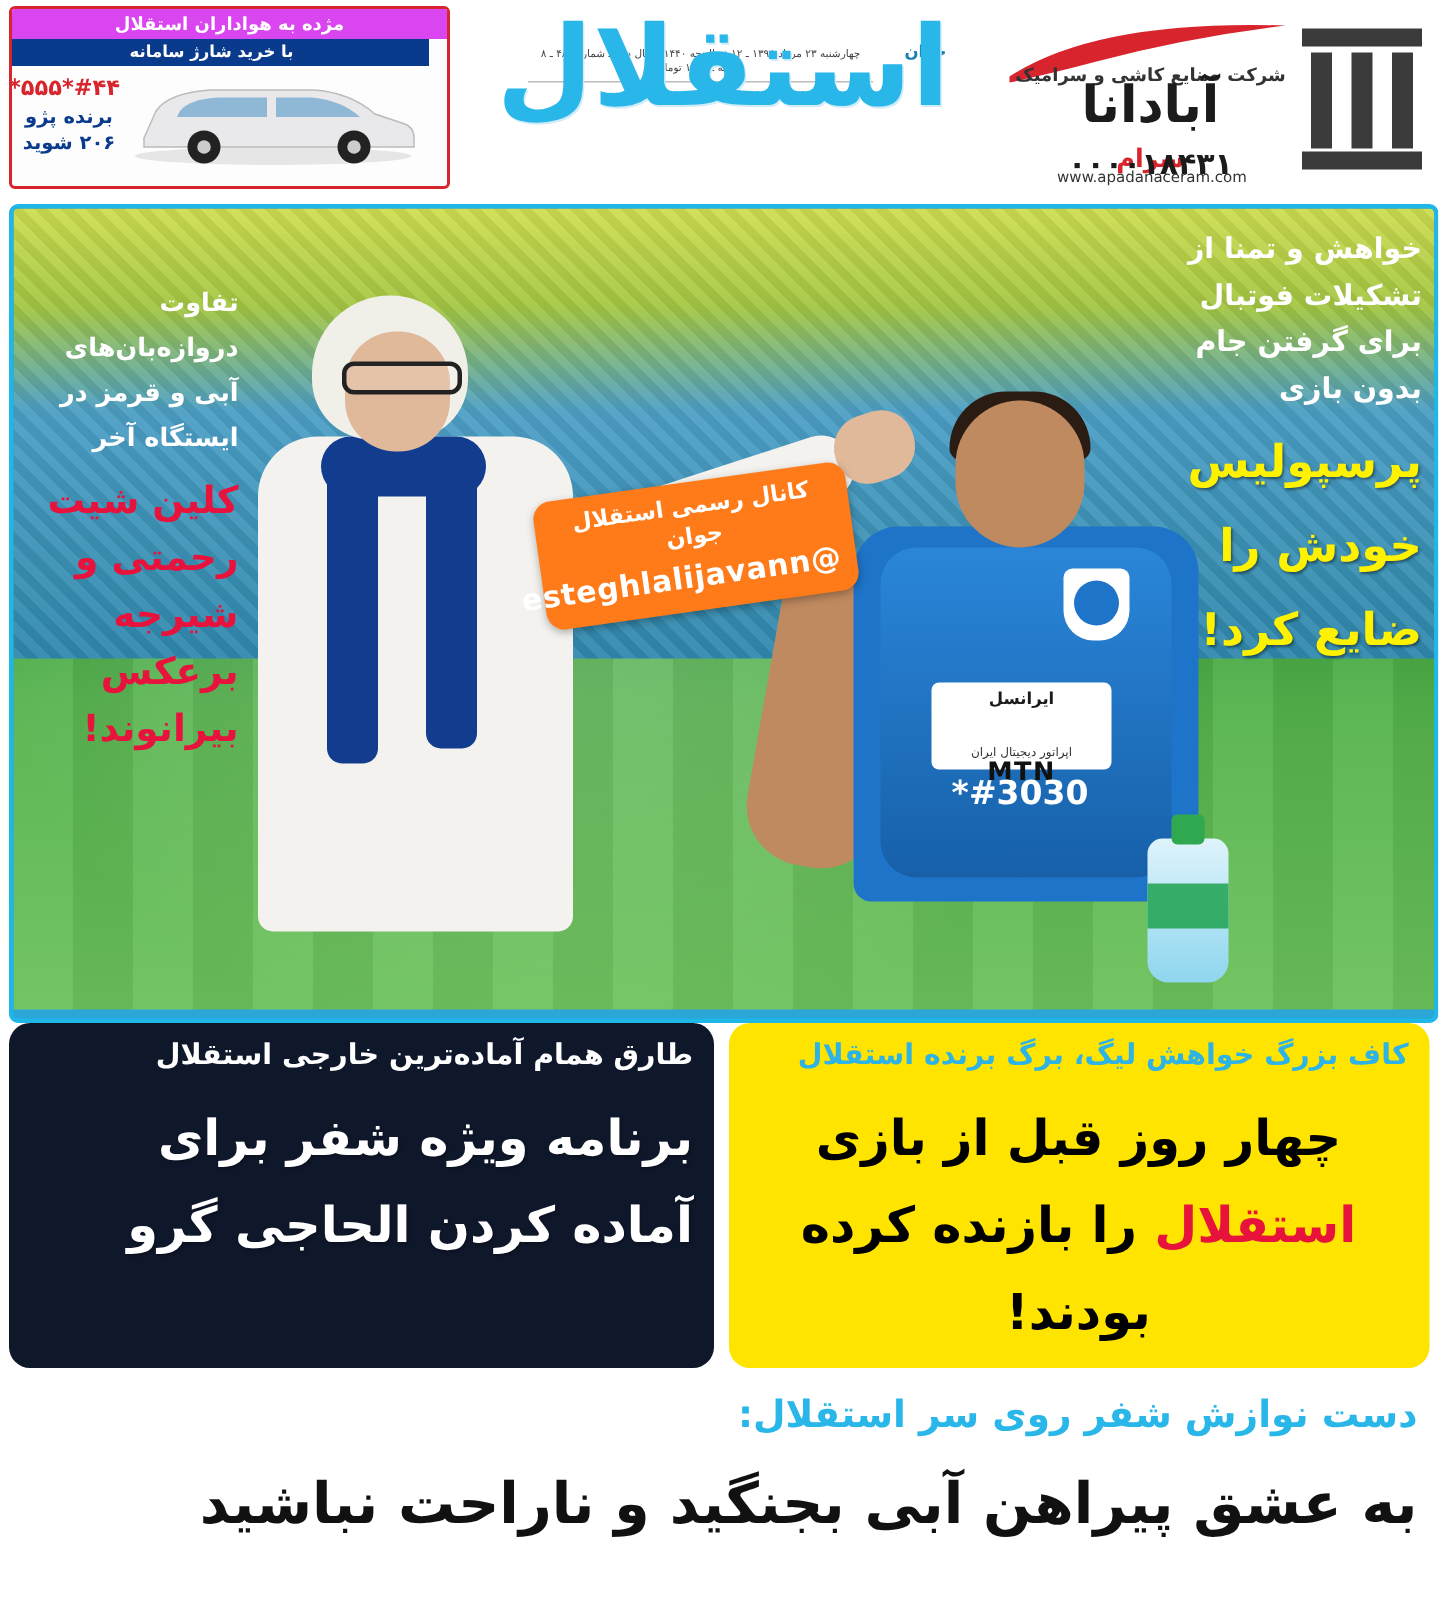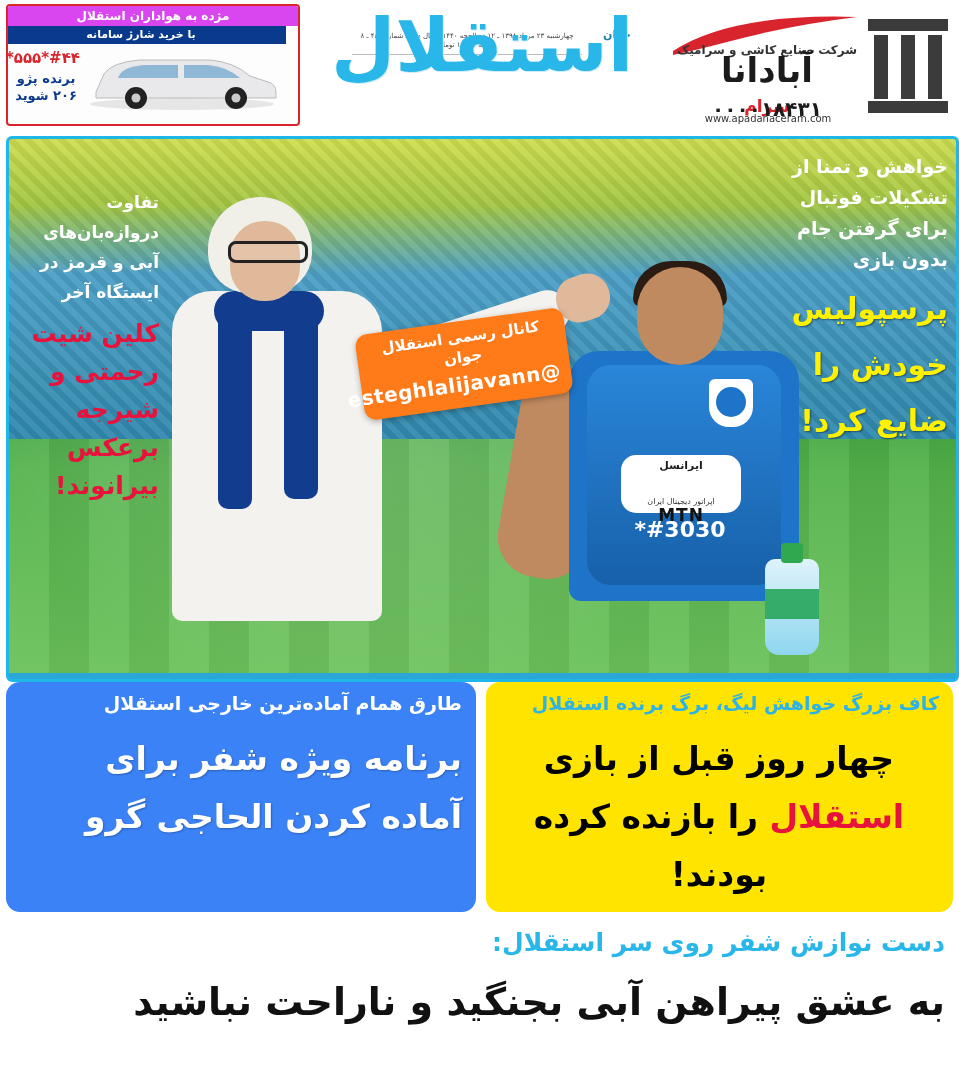--- a/index.html
+++ b/index.html
@@ -114,21 +114,21 @@
   .coach .scarf-top{position:absolute;left:50px;top:112px;width:110px;height:40px;background:#123d8f;border-radius:20px;}
   .coach .arm{position:absolute;left:180px;top:140px;width:230px;height:44px;background:#f4f2ee;border-radius:22px;transform:rotate(-18deg);}
   .coach .hand{position:absolute;left:392px;top:96px;width:54px;height:46px;background:#e0b99b;border-radius:22px;transform:rotate(-18deg);}
 
   
   .player{position:absolute;left:520px;top:120px;width:330px;height:410px;}
   .player .head{position:absolute;left:108px;top:8px;width:86px;height:98px;background:#c08a60;border-radius:44px;}
   .player .hair{position:absolute;left:104px;top:2px;width:94px;height:46px;background:#2b1c13;border-radius:46px 46px 10px 10px;}
   .player .jersey{position:absolute;left:40px;top:92px;width:230px;height:250px;background:#1e74c8;border-radius:30px 30px 12px 12px;}
   .player .jersey:after{content:"";position:absolute;left:18px;top:14px;width:194px;height:220px;background:linear-gradient(180deg,#2a86d9,#1760a9);border-radius:24px;}
-  .player .sponsor{position:absolute;left:92px;top:196px;width:120px;height:58px;background:#fff;border-radius:15px;z-index:3;}
+  .player .sponsor{position:absolute;left:92px;top:196px;width:120px;height:58px;background:#fff;border-radius:5px;z-index:3;}
   .player .sponsor .s1{position:absolute;top:4px;left:0;width:120px;text-align:center;font-size:11px;color:#1b1b1b;font-weight:bold;}
   .player .sponsor .s2{position:absolute;top:20px;left:0;width:120px;text-align:center;font-size:17px;color:#111;font-weight:bold;letter-spacing:1px;margin-top:30px;}
   .player .sponsor .s3{position:absolute;top:42px;left:0;width:120px;text-align:center;font-size:8px;color:#333;}
   .player .code{position:absolute;left:86px;top:258px;width:130px;text-align:center;color:#fff;font-size:22px;font-weight:bold;z-index:3;}
   .player .crest{position:absolute;left:180px;top:120px;width:44px;height:48px;background:#fff;border-radius:6px 6px 20px 20px;z-index:3;}
   .player .crest:after{content:"";position:absolute;left:7px;top:8px;width:30px;height:30px;border-radius:15px;background:#1e74c8;}
   .player .arm{position:absolute;left:-20px;top:110px;width:90px;height:210px;background:#c08a60;border-radius:40px;transform:rotate(10deg);}
   .player .bottle{position:absolute;left:236px;top:300px;width:54px;height:96px;background:linear-gradient(180deg,#dff3fb,#8fd6ef);border-radius:10px 10px 14px 14px;}
   .player .bottle:after{content:"";position:absolute;left:16px;top:-16px;width:22px;height:20px;background:#2fa84f;border-radius:4px;}
   .player .bottle .lbl{position:absolute;left:0;top:30px;width:54px;height:30px;background:#27a65a;opacity:.9;}
@@ -154,21 +154,21 @@
   
   .photo-left{
     position:absolute;left:10px;top:48px;width:140px;text-align:right;direction:rtl;
   }
   .photo-left .kicker{color:#ffffff;font-size:17px;font-weight:bold;line-height:30px;}
   .photo-left .big{color:#e8133c;font-size:25px;font-weight:bold;line-height:38px;margin-top:8px;}
 
   
   .box-blue{
     position:absolute;left:6px;top:682px;width:470px;height:230px;
-    background:#3b82f6;border-radius:14px;
+    background:#0f172a;border-radius:14px;
   }
   .box-blue .kicker{
     position:absolute;right:14px;top:10px;width:440px;text-align:right;direction:rtl;
     color:#ffffff;font-size:19px;font-weight:bold;
   }
   .box-blue .headline{
     position:absolute;right:14px;top:48px;width:442px;text-align:right;direction:rtl;
     color:#ffffff;font-size:33px;font-weight:bold;line-height:58px;
     text-shadow:1px 1px 2px rgba(0,0,0,.25);
   }

